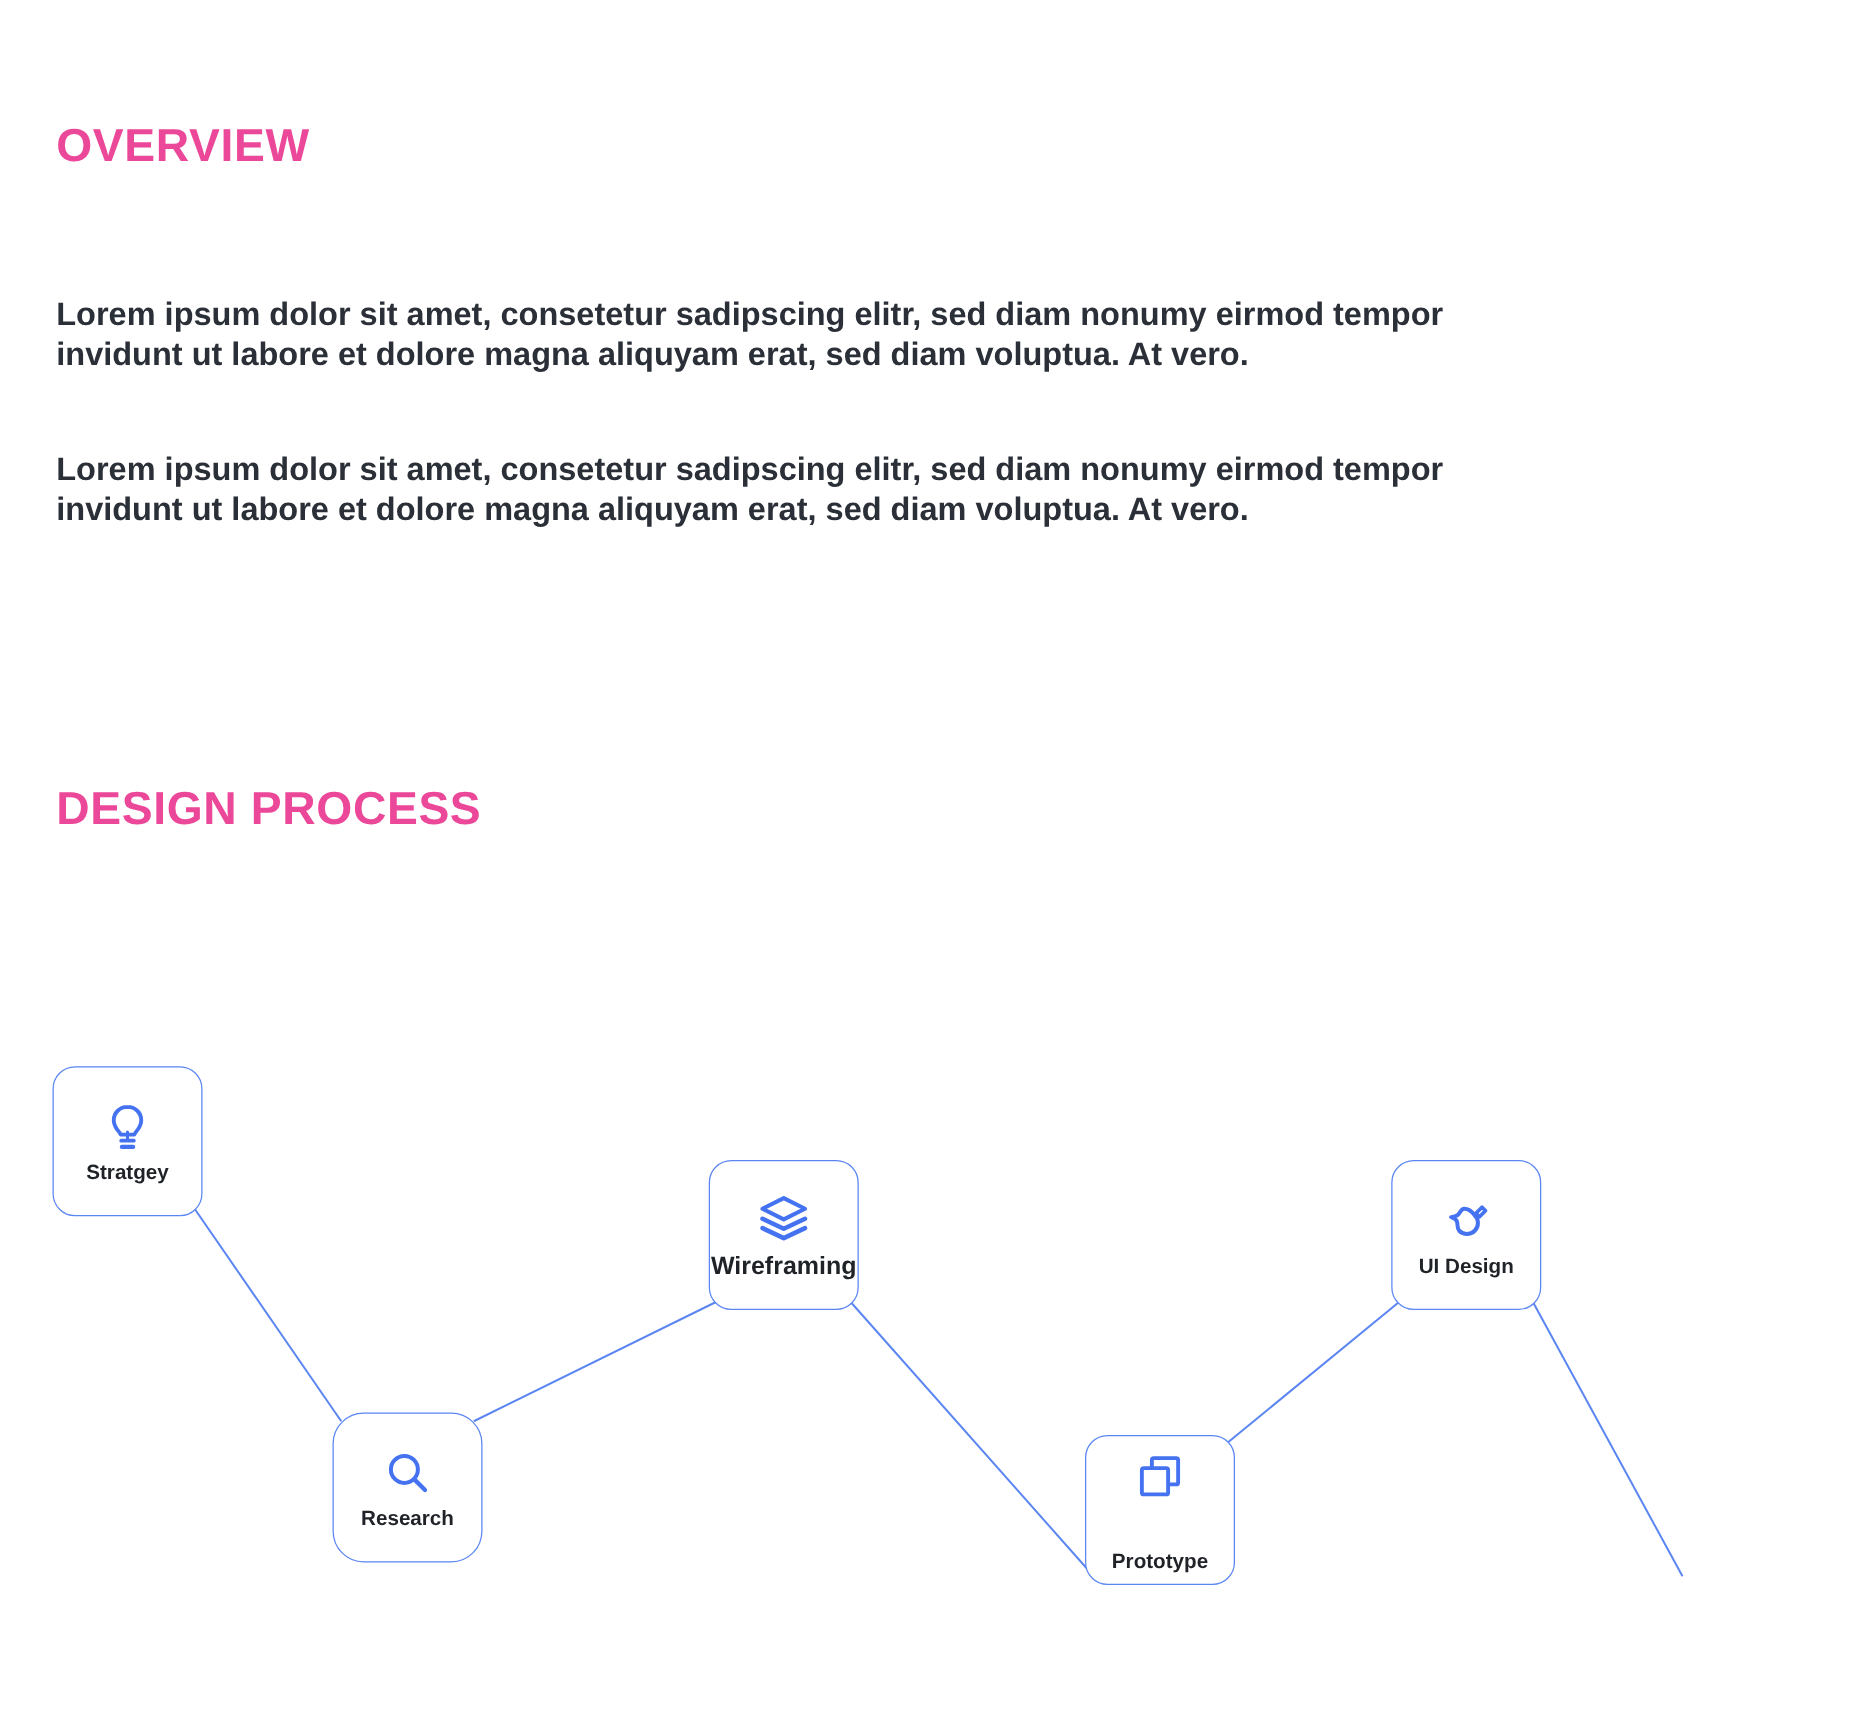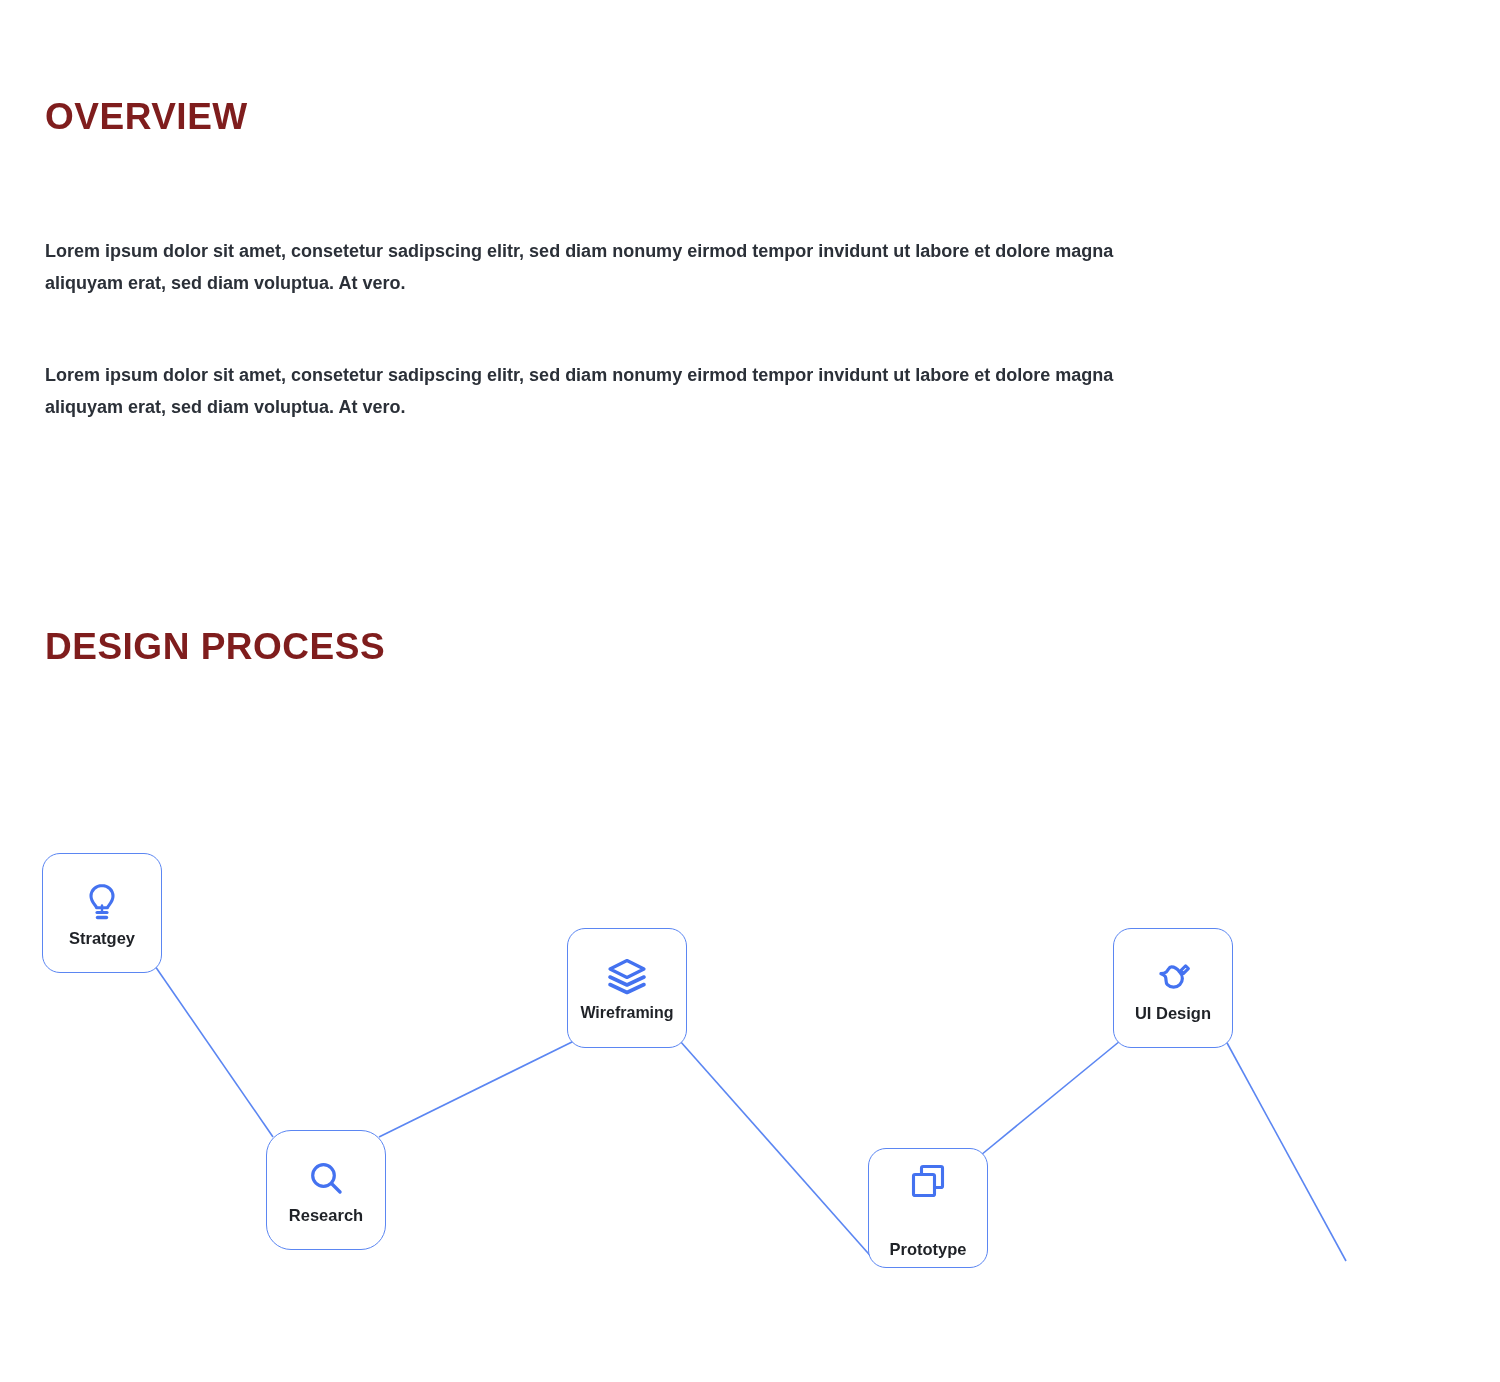--- a/index.html
+++ b/index.html
@@ -13,39 +13,39 @@
     font-family: "Liberation Sans", sans-serif;
     position: relative;
     overflow: hidden;
   }
 
   
   .section-heading {
     position: absolute;
     font-weight: bold;
     letter-spacing: 0.5px;
-    color: #7f1d1d;
+    color: #ec4899;
     white-space: nowrap;
   }
   #overview-heading {
     left: 45px;
     top: 96px;
     font-size: 37px;
   }
   #design-process-heading {
     left: 45px;
     top: 626px;
     font-size: 37px;
   }
 
   .body-paragraph {
     position: absolute;
     left: 45px;
     width: 1110px;
-    font-size: 18px;
+    font-size: 26px;
     line-height: 31.5px;
     font-weight: bold;
     color: #2b3038;
   }
   #overview-paragraph-1 { top: 236px; }
   #overview-paragraph-2 { top: 360px; }
 
   
   #process-diagram {
     position: absolute;
@@ -92,21 +92,21 @@
   }
 
   
   #node-strategy    { left: 42px;   top: 853px;  }
   #node-research    { left: 266px;  top: 1130px; border-radius: 25px; }
   #node-wireframing { left: 567px;  top: 928px;  }
   #node-prototype   { left: 868px;  top: 1148px; gap: 32px; }
   #node-uidesign    { left: 1113px; top: 928px;  }
   #node-testing     { left: 1339px; top: 1148px; }
 
-  #node-wireframing .node-label { font-size: 16px; }
+  #node-wireframing .node-label { font-size: 20px; }
 </style>
 </head>
 <body>
 
 <div class="section-heading" id="overview-heading">OVERVIEW</div>
 
 <div class="body-paragraph" id="overview-paragraph-1">Lorem ipsum dolor sit amet, consetetur sadipscing elitr, sed diam nonumy eirmod tempor invidunt ut labore et dolore magna aliquyam erat, sed diam voluptua. At vero.</div>
 
 <div class="body-paragraph" id="overview-paragraph-2">Lorem ipsum dolor sit amet, consetetur sadipscing elitr, sed diam nonumy eirmod tempor invidunt ut labore et dolore magna aliquyam erat, sed diam voluptua. At vero.</div>
 

